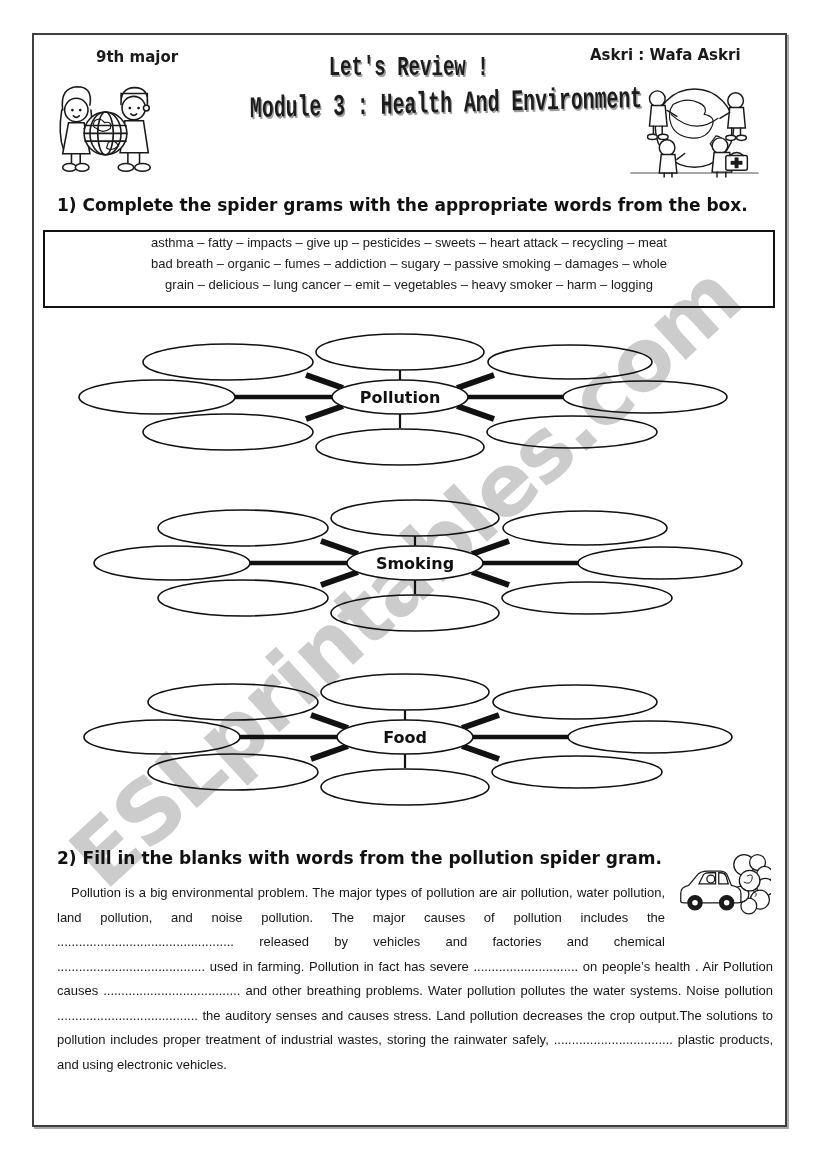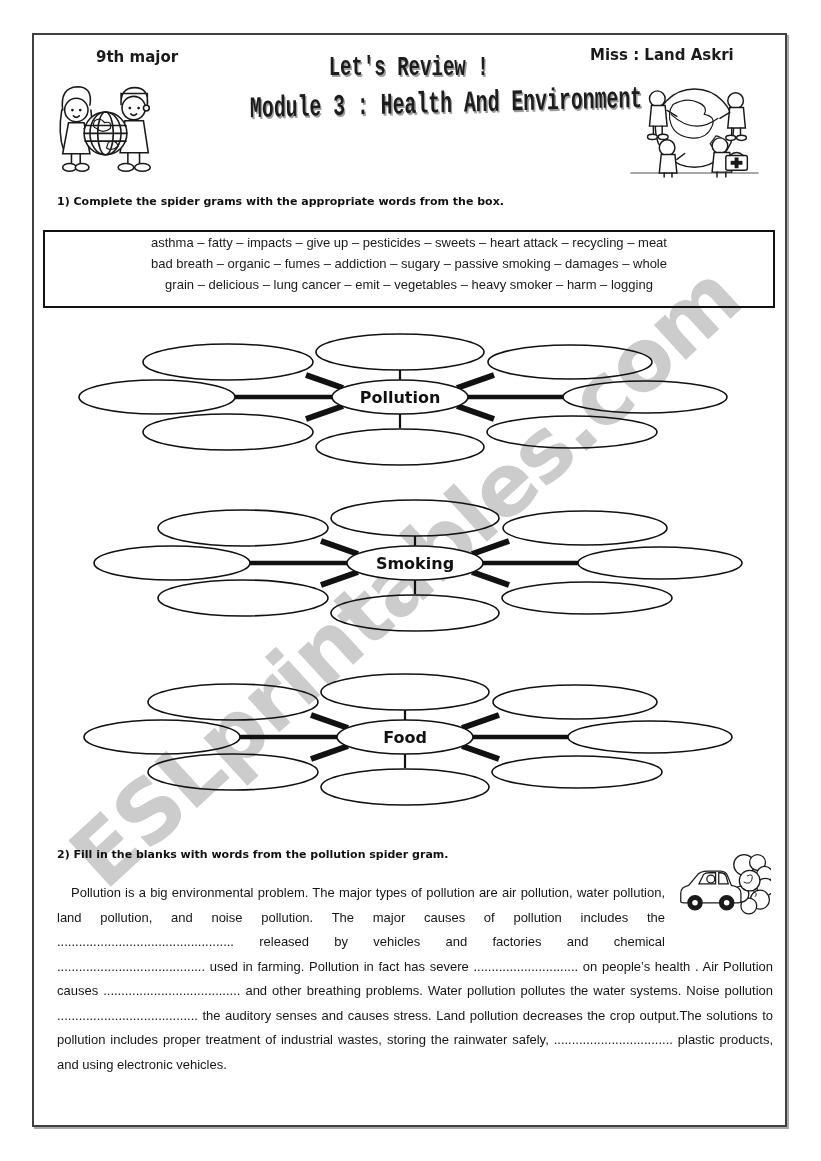--- a/index.html
+++ b/index.html
@@ -23,21 +23,21 @@
   .t2 { font-size:30px; margin-top:4px; }
   .t1 > span, .t2 > span {
     display:inline-block; white-space:nowrap;
     text-shadow:2px 2px 0 #9e9e9e;
   }
   .t1 > span { transform:scaleX(.68); transform-origin:50% 50%; }
   .t2 > span { transform:scaleX(.66) rotate(-1deg); transform-origin:50% 50%; }
 
   
   .ex-heading {
-    font-family:"DejaVu Sans", sans-serif; font-weight:bold; font-size:11px;
+    font-family:"DejaVu Sans", sans-serif; font-weight:bold; font-size:17px;
     color:#111; z-index:2; white-space:nowrap;
   }
   #ex1-heading { left:23px; top:160px; }
   #ex2-heading { left:23px; top:813px; }
 
   
   .word-box {
     left:9px; top:195px; width:728px; height:74px;
     border:2px solid #111; text-align:center; z-index:2;
     font-family:"Liberation Sans", sans-serif; font-weight:normal; font-size:13px;
@@ -74,21 +74,21 @@
   svg { display:block; }
 </style>
 </head>
 <body>
 
 <div class="page">
 
   <div class="abs watermark">ESLprintables.com</div>
 
   <div class="abs hdr-small hdr-class">9th major</div>
-  <div class="abs hdr-small hdr-teacher">Miss : Land Askri</div>
+  <div class="abs hdr-small hdr-teacher">Askri : Wafa Askri</div>
   <div class="abs title-wrap">
     <div class="t1"><span>Let's Review !</span></div>
     <div class="t2"><span>Module 3 : Health And Environment</span></div>
   </div>
 
   <svg id="left-art" class="abs clipart" width="107" height="103" viewBox="0 0 110 104">
     <g fill="none" stroke="#1a1a1a" stroke-width="1.6" stroke-linecap="round">
 
       <path d="M11,33 Q8,10 26,9 Q42,9 39,28" fill="#fff"></path>
       <path d="M10,33 Q6,58 12,74"></path>

